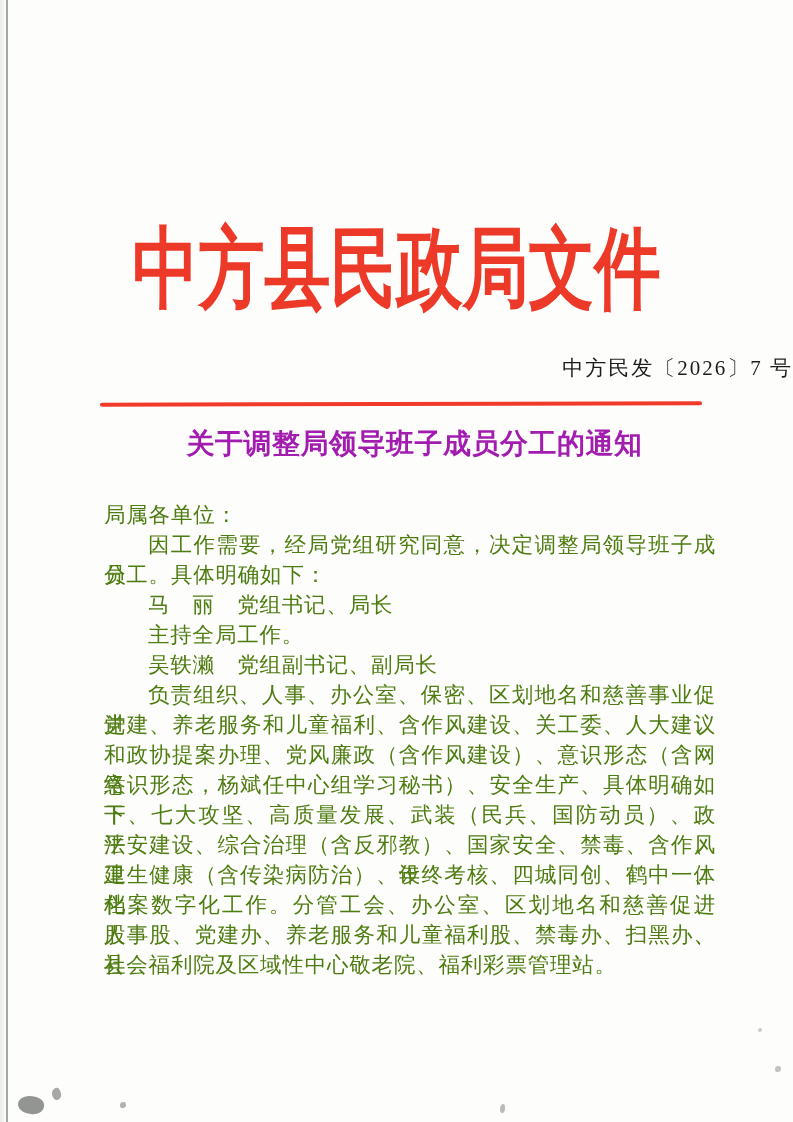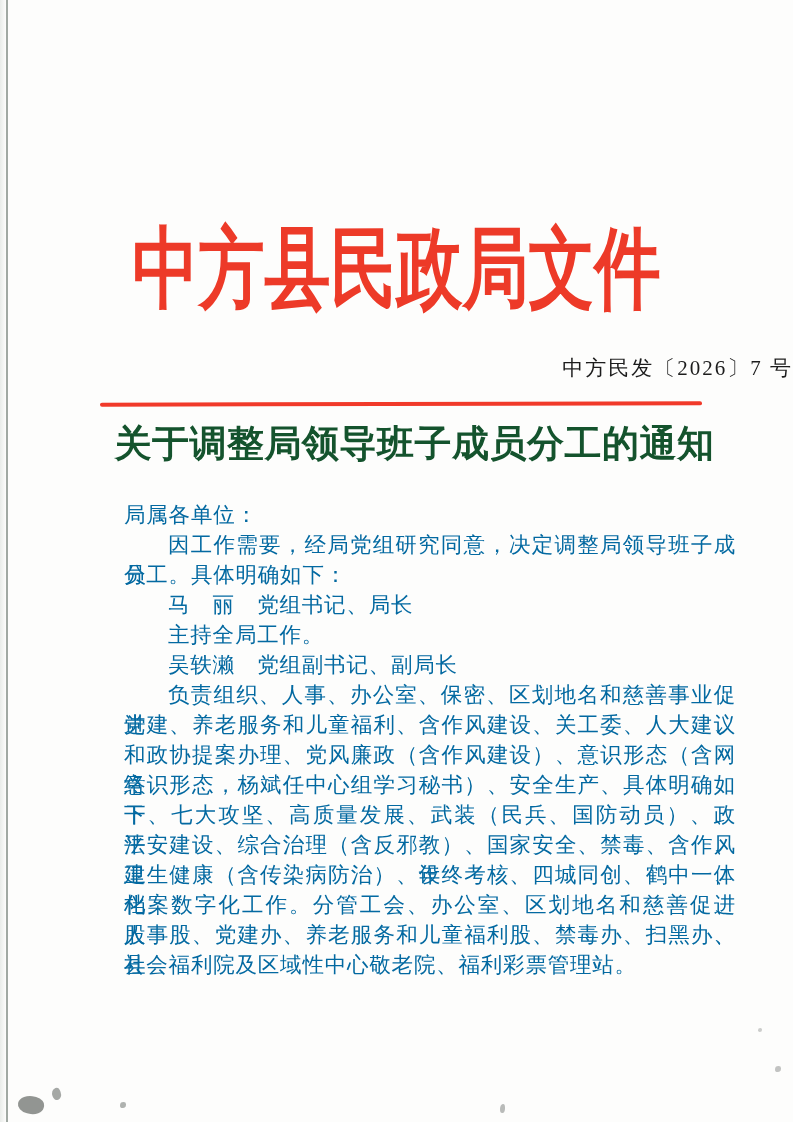--- a/index.html
+++ b/index.html
@@ -36,26 +36,26 @@
   }
   .red-rule{
     position:absolute;top:402px;left:100px;width:602px;height:4px;
     background:#f13a2a;border-radius:2px;
     transform:rotate(-0.12deg);
   }
   .subject-title{
     position:absolute;top:427px;left:0;width:100%;
     box-sizing:border-box;padding-left:36px;
     text-align:center;
-    font-size:37px;line-height:34px;font-weight:bold;color:#14532d;
+    font-size:28px;line-height:34px;font-weight:bold;color:#a21caf;
     letter-spacing:0.5px;white-space:nowrap;
   }
   .body-block{
-    position:absolute;top:500px;left:124px;width:612px;
-    color:#0369a1;
+    position:absolute;top:500px;left:104px;width:612px;
+    color:#4d7c0f;
   }
   .bl{
     height:30px;line-height:30px;
     font-size:21.5px;letter-spacing:0.8px;
     white-space:nowrap;
   }
   .bl.just{
     white-space:normal;
     text-align:justify;
     text-align-last:justify;

